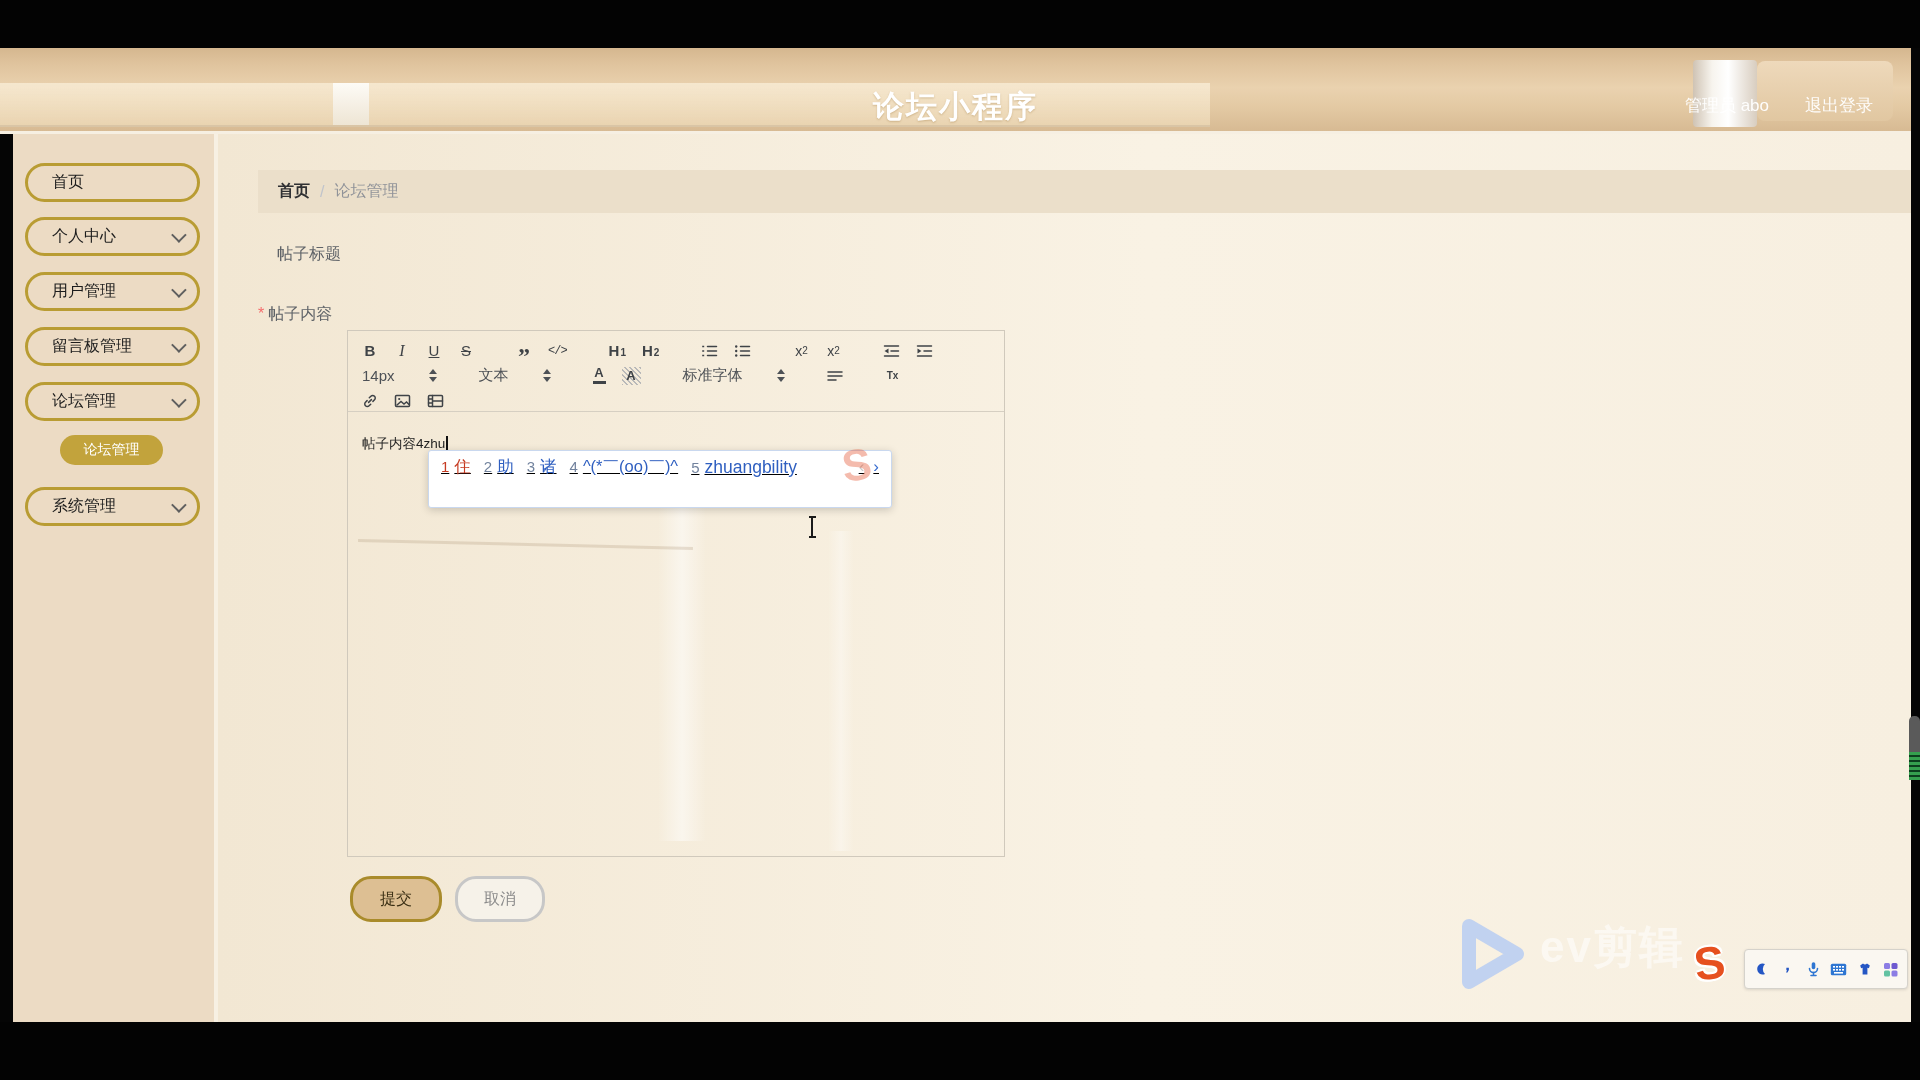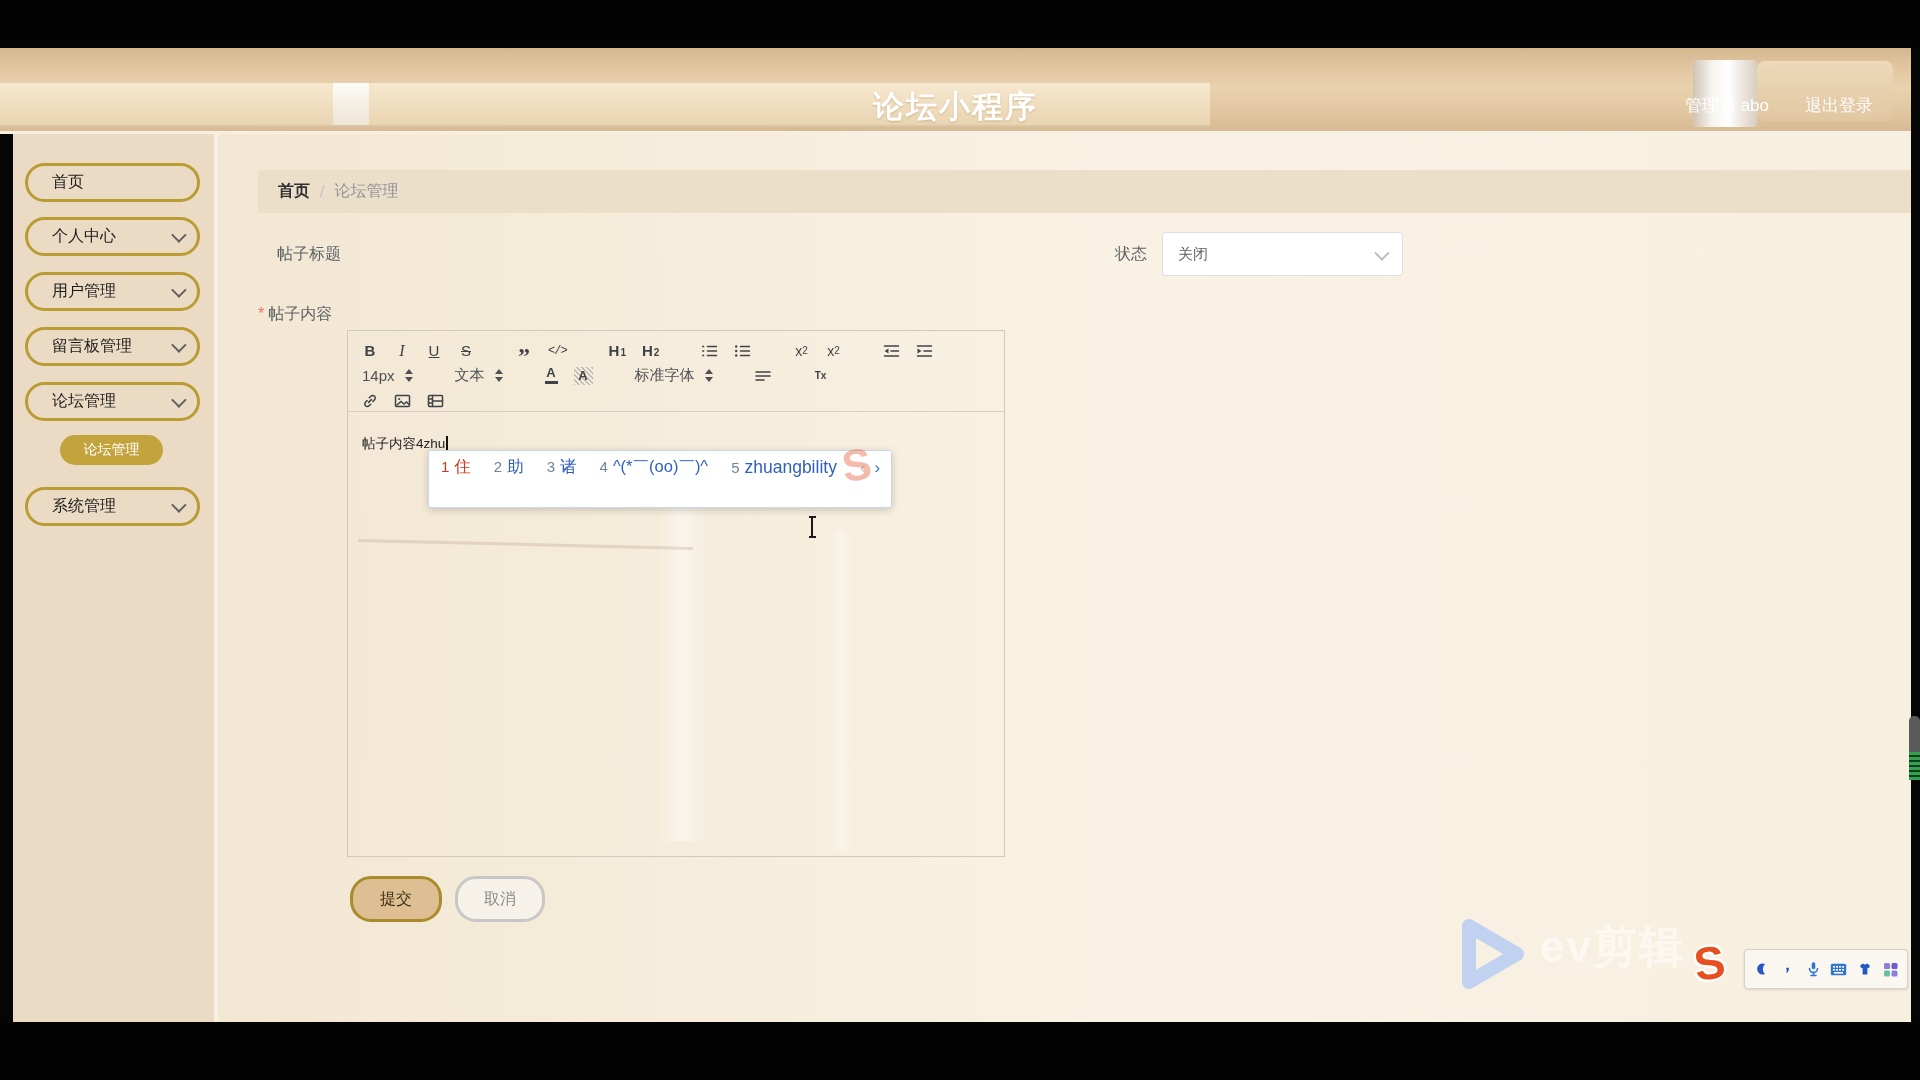--- a/index.html
+++ b/index.html
@@ -81,21 +81,21 @@
   .tb-i{font-style:italic;font-family:"Liberation Serif",serif;font-size:16px;}
   .tb-u{text-decoration:underline;}
   .tb-s{text-decoration:line-through;}
   .tb-q{font-family:"Liberation Serif",serif;font-weight:bold;font-size:24px;line-height:10px;padding-top:10px;}
   .tb-code{font-family:"Liberation Mono",monospace;font-size:12px;letter-spacing:-1px;}
   .tb-h{font-weight:bold;font-size:15px;}
   .tb-h small{font-size:10px;font-weight:bold;margin-left:1px;margin-top:4px;}
   .tb-x{font-size:14px;}
   .tb-x .lo{font-size:10px;vertical-align:-4px;}
   .tb-x .hi{font-size:10px;vertical-align:6px;}
-  .tb-sel{display:inline-flex;align-items:center;gap:10px;cursor:pointer;font-size:15px;color:#4d5156;}
+  .tb-sel{display:inline-flex;align-items:center;gap:34px;cursor:pointer;font-size:15px;color:#4d5156;}
   .stepper{display:flex;flex-direction:column;gap:3px;}
   .stepper i{display:block;width:0;height:0;border-left:4px solid transparent;border-right:4px solid transparent;}
   .stepper .up{border-bottom:5px solid #4d5156;}
   .stepper .dn{border-top:5px solid #4d5156;}
   .colorA{display:inline-flex;flex-direction:column;align-items:center;cursor:pointer;}
   .colorA b{font-size:13px;line-height:12px;font-weight:bold;color:#3f4347;}
   .colorA i{width:13px;height:3px;background:#3f4347;margin-top:2px;}
   .bgA{width:19px;height:18px;display:inline-flex;align-items:center;justify-content:center;cursor:pointer;
     background:repeating-linear-gradient(45deg,#b9b9b9 0 1px,transparent 1px 3.5px);
     font-weight:bold;font-size:13px;color:#3f4347;}
@@ -120,21 +120,21 @@
   .btn-submit{left:132px;width:92px;background:var(--submit-bg,#ddbf93);
     border:3px solid var(--submit-border,#a98b2b);color:#3a2f14;}
   .btn-cancel{left:237px;width:90px;background:#f6f2e9;border:3px solid #c7c7c7;color:#8b8b8b;}
 
   
   .ime-pop{left:428px;top:450px;width:464px;height:58px;box-sizing:border-box;background:#fff;
     border:1px solid #c9d8ef;border-radius:3px;box-shadow:0 2px 8px rgba(0,0,0,.18);
     z-index:30;padding:5px 12px 0;}
   .ime-pre{font-size:15px;color:var(--ime-blue,#3a6ed0);height:22px;line-height:20px;}
   .ime-pre .caret{height:14px;background:#333;}
-  .ime-cands{display:flex;align-items:flex-end;gap:23px;font-size:16.5px;white-space:nowrap;}
+  .ime-cands{display:flex;align-items:center;gap:13px;font-size:16.5px;white-space:nowrap;text-decoration:underline;}
   .cand{cursor:pointer;}
   .cand .n{margin-right:5px;}
   .cand.first .n,.cand.first .t{color:var(--ime-red,#c63b22);}
   .cand .n{color:#72839e;font-size:15px;}
   .cand .t{color:#2f5fc0;}
   .cand.latin .t{font-size:17.5px;}
   .ime-arrows{margin-left:auto;display:flex;gap:9px;font-size:17px;}
   .ime-arrows .prev{color:#c9c9c9;cursor:default;}
   .ime-arrows .next{color:#3a6ed0;cursor:pointer;}
   .sogou-ghost{left:842px;top:440px;z-index:40;font-size:44px;font-weight:900;
@@ -219,27 +219,20 @@
     <div class="crumb">
       <span class="home">首页</span>
       <span class="sep">/</span>
       <span class="cur">论坛管理</span>
     </div>
 
     <div class="row1">
       <div class="f-label">帖子标题</div>
     </div>
 
-    <div class="status-grp">
-      <div class="f-label2">状态</div>
-      <div class="f-select">
-        <span>关闭</span>
-        <span class="chev"></span>
-      </div>
-    </div>
 
     <div class="content-label">
       <span class="req">*</span><span>帖子内容</span>
     </div>
 
     <div class="editor">
       <div class="tb">
         <div class="tb-row">
           <span class="tbtn tb-b">B</span>
           <span class="tbtn tb-i">I</span>

